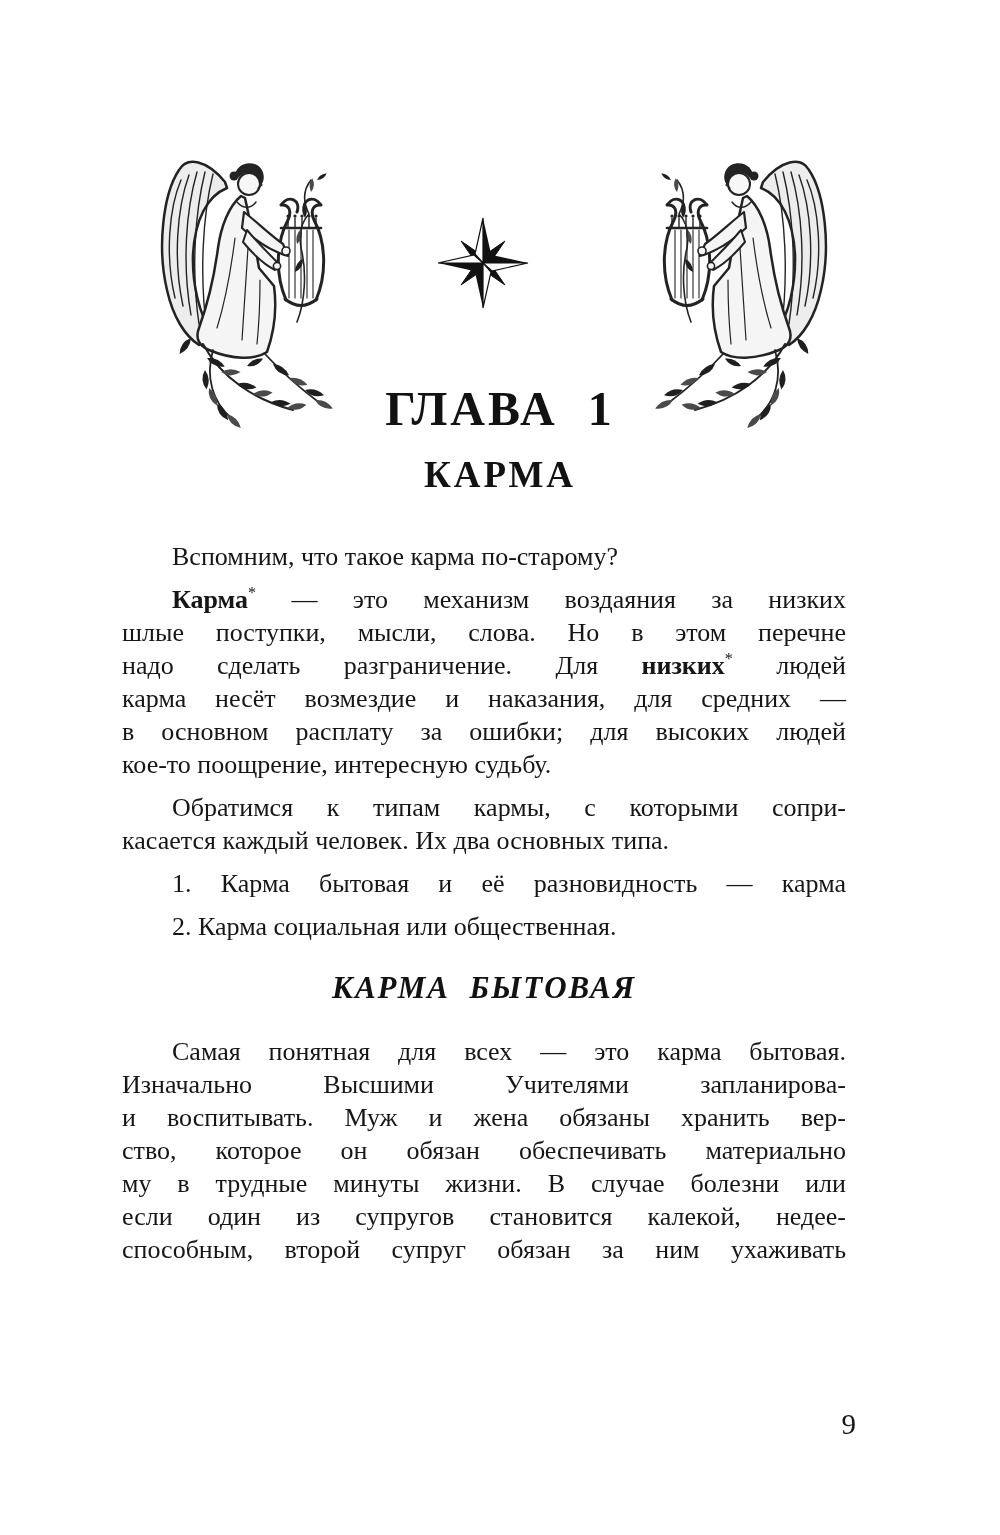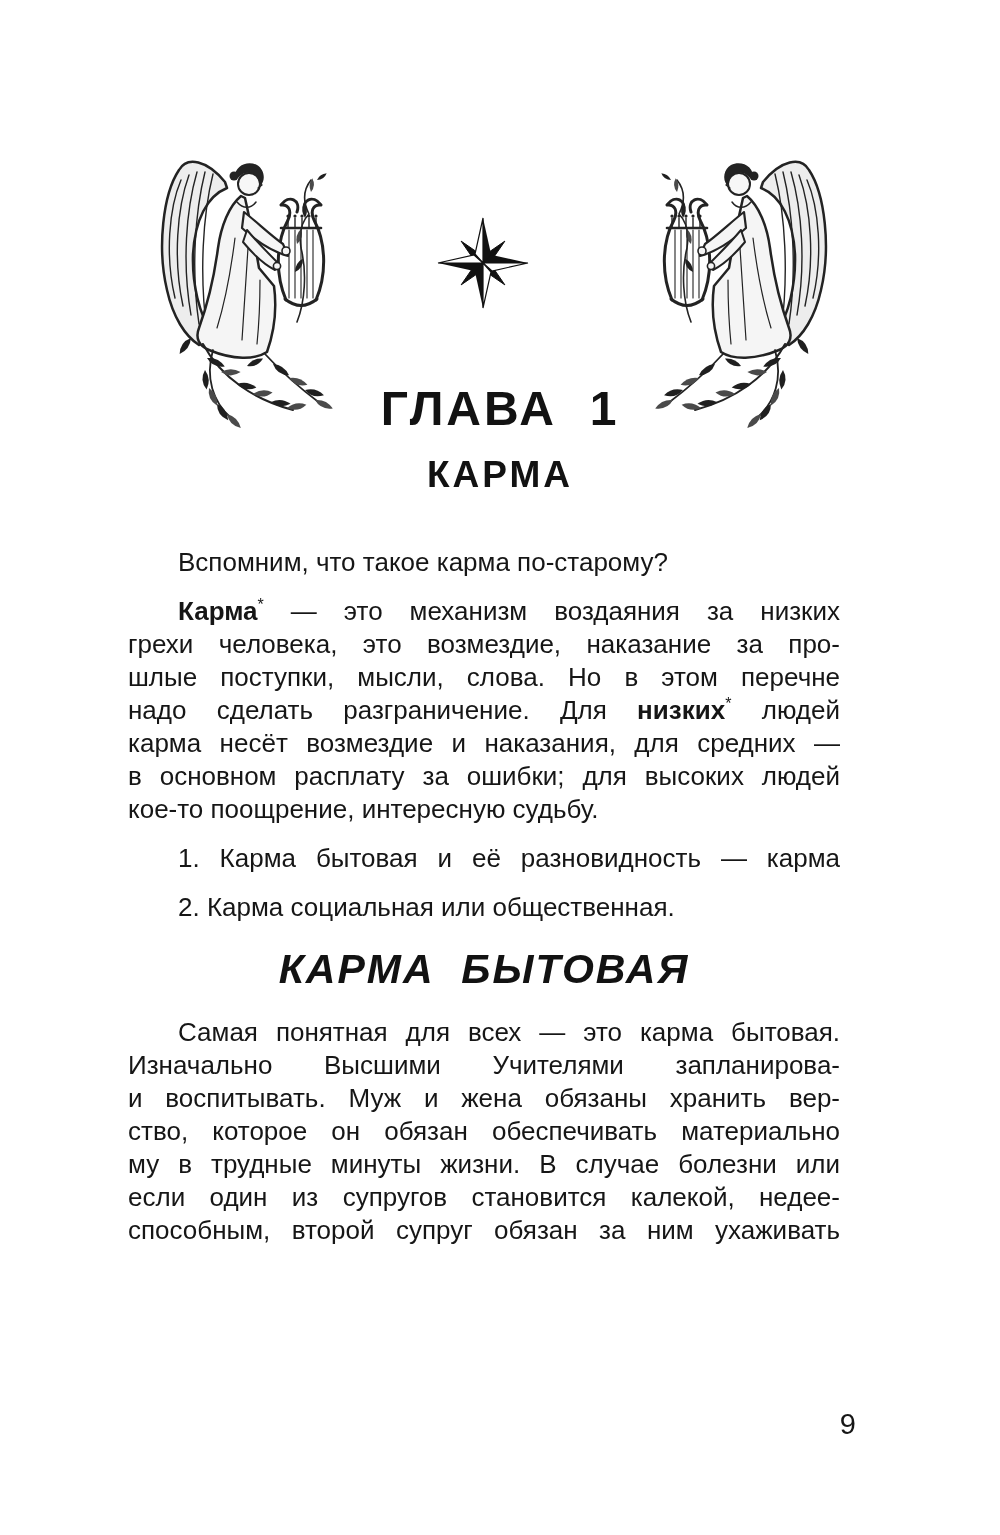--- a/index.html
+++ b/index.html
@@ -1,49 +1,49 @@
 <!DOCTYPE html>
 <html><head>
 <meta charset="utf-8">
 <style>
   html,body{margin:0;padding:0;background:#ffffff;}
   .page{
     position:relative;
     width:964px;height:1535px;
     background:#ffffff;
-    font-family:Liberation Sans, sans-serif;
+    font-family:Liberation Serif, serif;
     color:#161616;
     overflow:hidden;
   }
   .ornaments{position:absolute;left:0;top:0;width:1000px;height:440px;}
   .chapter-title{
     position:absolute;top:385px;left:0;width:1000px;
     text-align:center;font-weight:bold;font-size:48px;line-height:1;
     letter-spacing:3px;color:#121212;
   }
   .chapter-subtitle{
     position:absolute;top:456px;left:0;width:1000px;
     text-align:center;font-weight:bold;font-size:37px;line-height:1;
     letter-spacing:3px;color:#121212;
   }
   .body-text{
     position:absolute;left:112px;top:530px;width:744px;
     font-size:26px;line-height:33px;color:#161616;
   }
-  .para{margin:16px;}
+  .para{margin:10px;}
   .line{text-align:justify;text-align-last:justify;white-space:nowrap;}
   .line{white-space:normal;}
   .line-end{text-align-last:left;}
   .indent{text-indent:50px;}
   .bold{font-weight:bold;}
   sup{font-size:0.62em;line-height:0;vertical-align:super;}
   .section-heading{
     margin-top:26px;margin-bottom:28px;
     text-align:center;font-style:italic;font-weight:bold;
-    font-size:41px;line-height:38px;letter-spacing:2px;color:#121212;
+    font-size:31px;line-height:38px;letter-spacing:2px;color:#121212;
   }
   .page-number{
     position:absolute;top:1410px;left:0;width:856px;
     text-align:right;font-size:29px;line-height:1;color:#161616;
   }
 </style>
 </head>
 <body>
 
 <div class="page">
@@ -150,26 +150,29 @@
 
   <div class="chapter-title">ГЛАВА&nbsp;&nbsp;1</div>
   <div class="chapter-subtitle">КАРМА</div>
 
   <div class="body-text">
       <div class="para">
         <div class="line line-end indent"><span>Вспомним, что такое карма по-старому?</span></div>
       </div>
       <div class="para">
         <div class="line indent"><span class="bold">Карма</span><sup>*</sup><span> — это механизм воздаяния за низких</span></div>
-        <div class="line"><span>грехи человека, это возмездие, наказание за про-</span></div>
         <div class="line"><span>шлые поступки, мысли, слова. Но в этом перечне</span></div>
         <div class="line"><span>надо сделать разграничение. Для </span><span class="bold">низких</span><sup>*</sup><span> людей</span></div>
         <div class="line"><span>карма несёт возмездие и наказания, для средних —</span></div>
         <div class="line"><span>в основном расплату за ошибки; для высоких людей</span></div>
         <div class="line line-end"><span>кое-то поощрение, интересную судьбу.</span></div>
+      </div>
+      <div class="para">
+        <div class="line indent"><span>Обратимся к типам кармы, с которыми сопри-</span></div>
+        <div class="line line-end"><span>касается каждый человек. Их два основных типа.</span></div>
       </div>
       <div class="para">
         <div class="line indent"><span>1.&nbsp;Карма бытовая и её разновидность — карма</span></div>
       </div>
       <div class="para">
         <div class="line line-end indent"><span>2.&nbsp;Карма социальная или общественная.</span></div>
       </div>
       <div class="section-heading">КАРМА&nbsp;&nbsp;БЫТОВАЯ</div>
       <div class="para">
         <div class="line indent"><span>Самая понятная для всех — это карма бытовая.</span></div>

